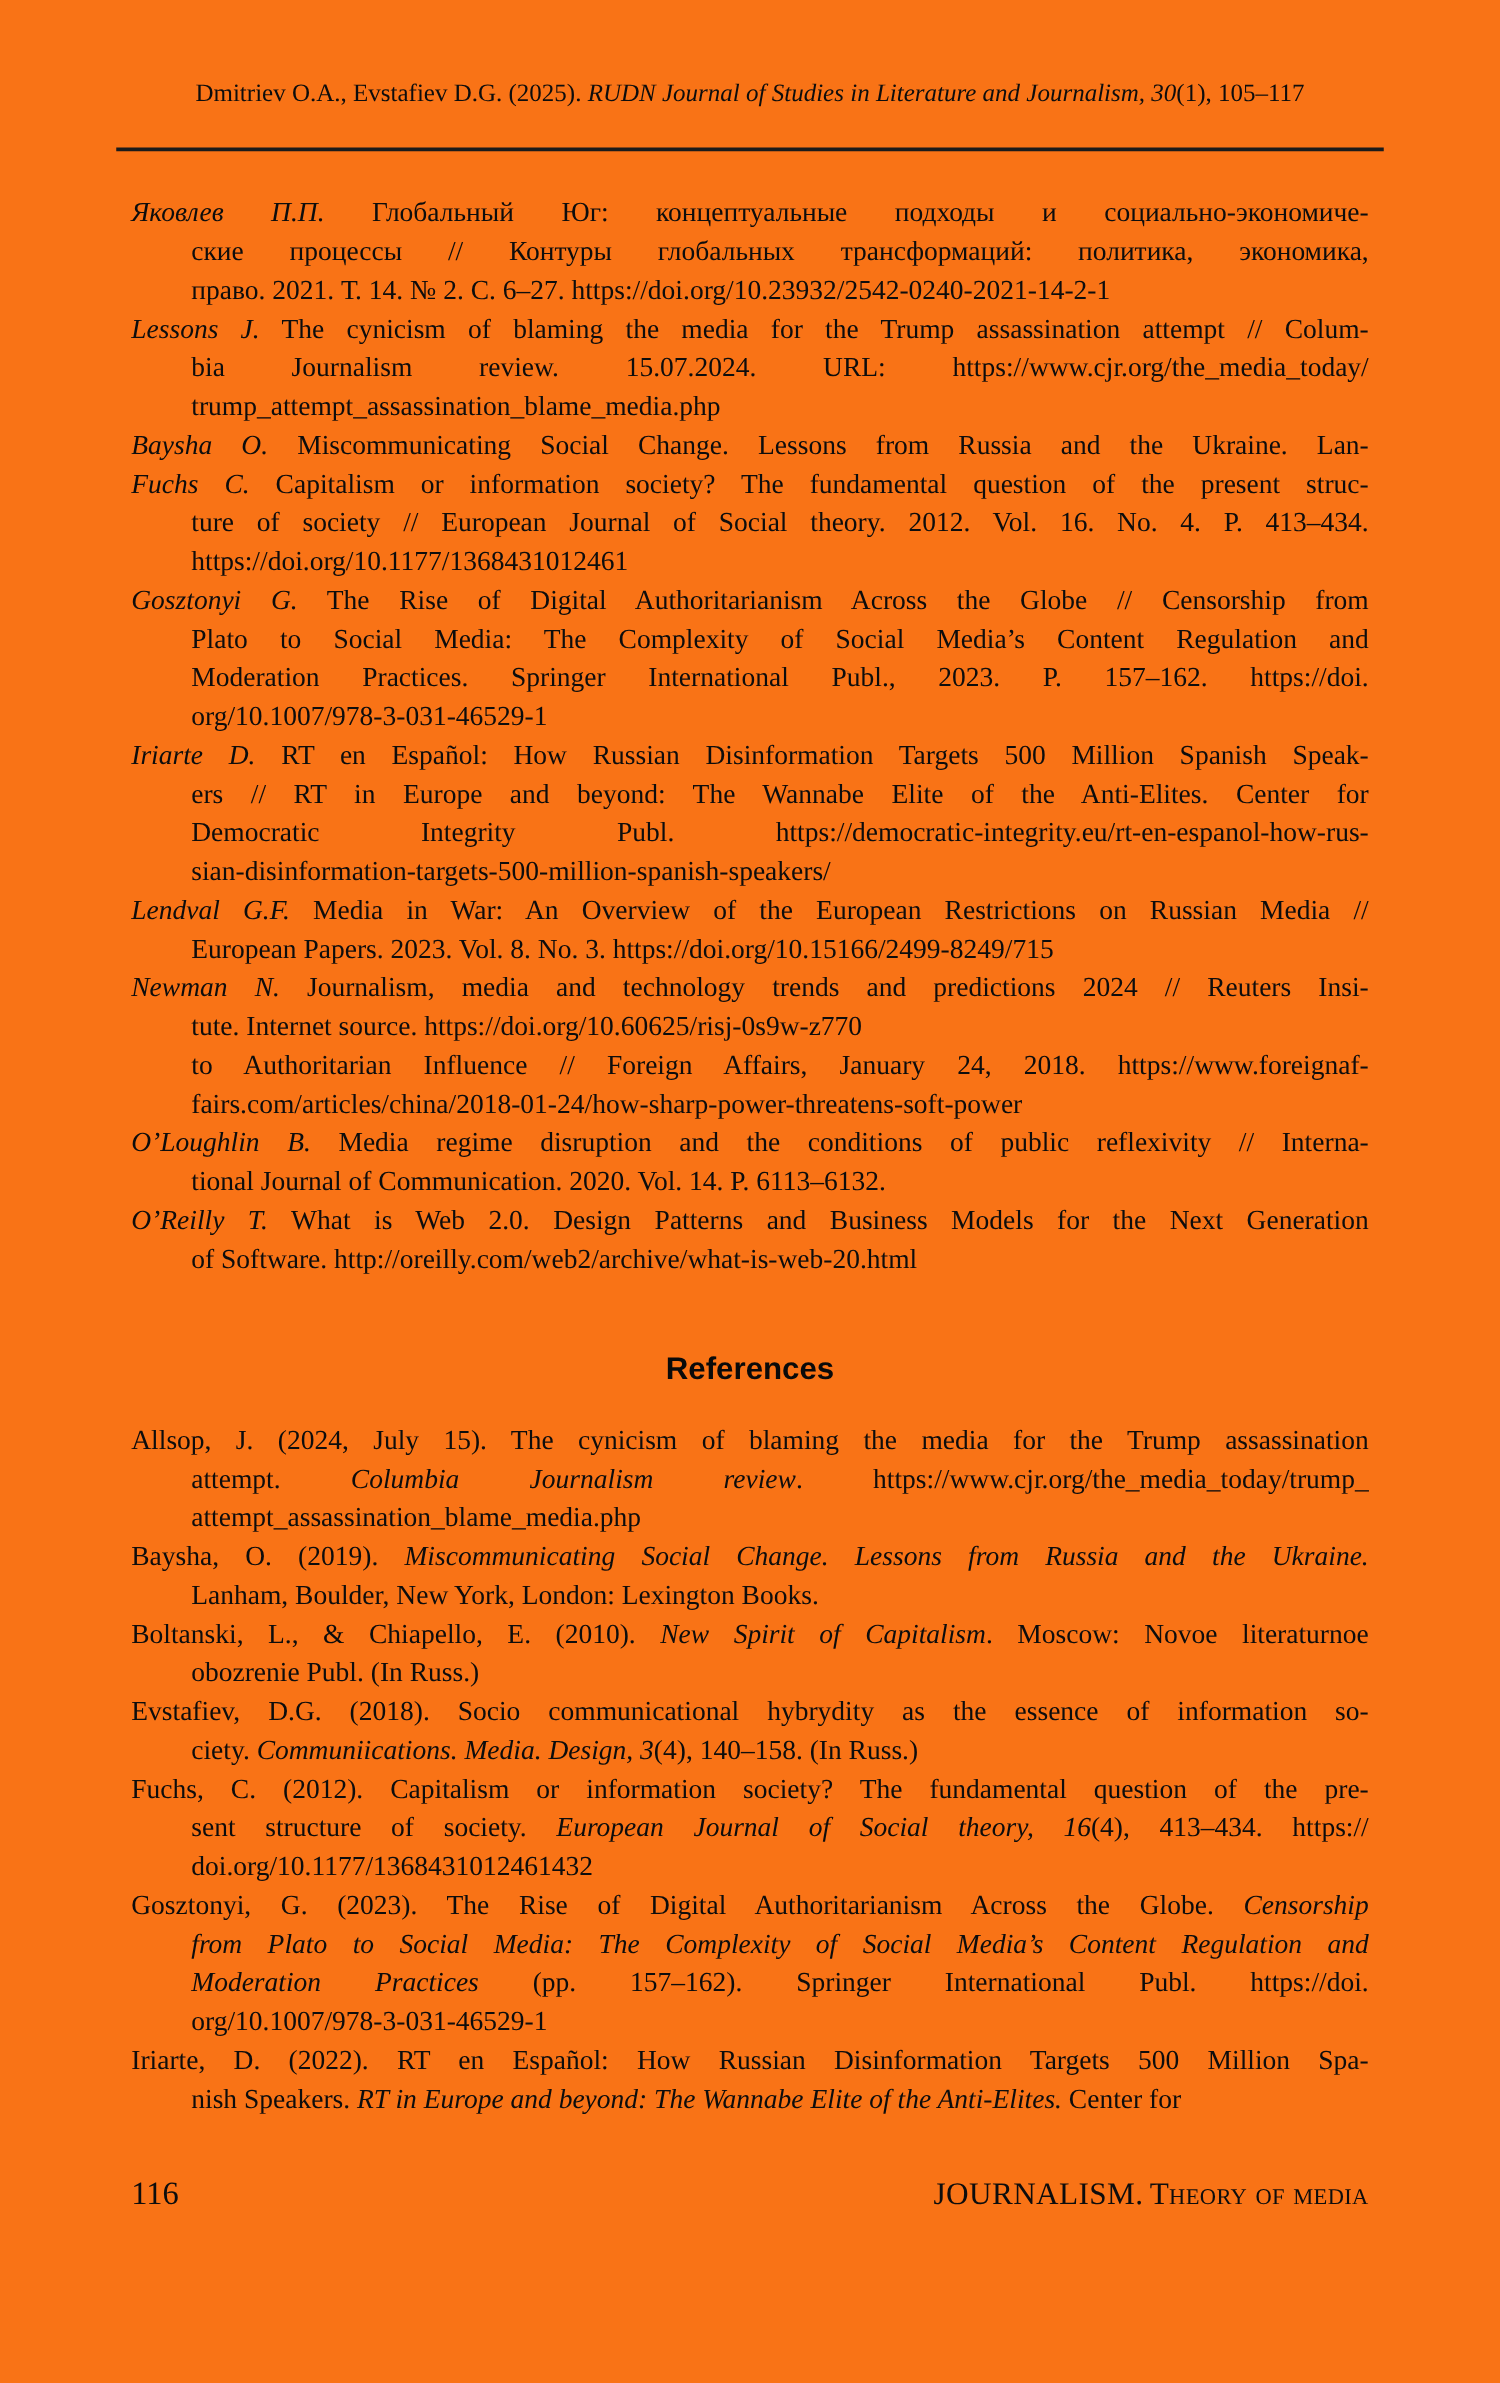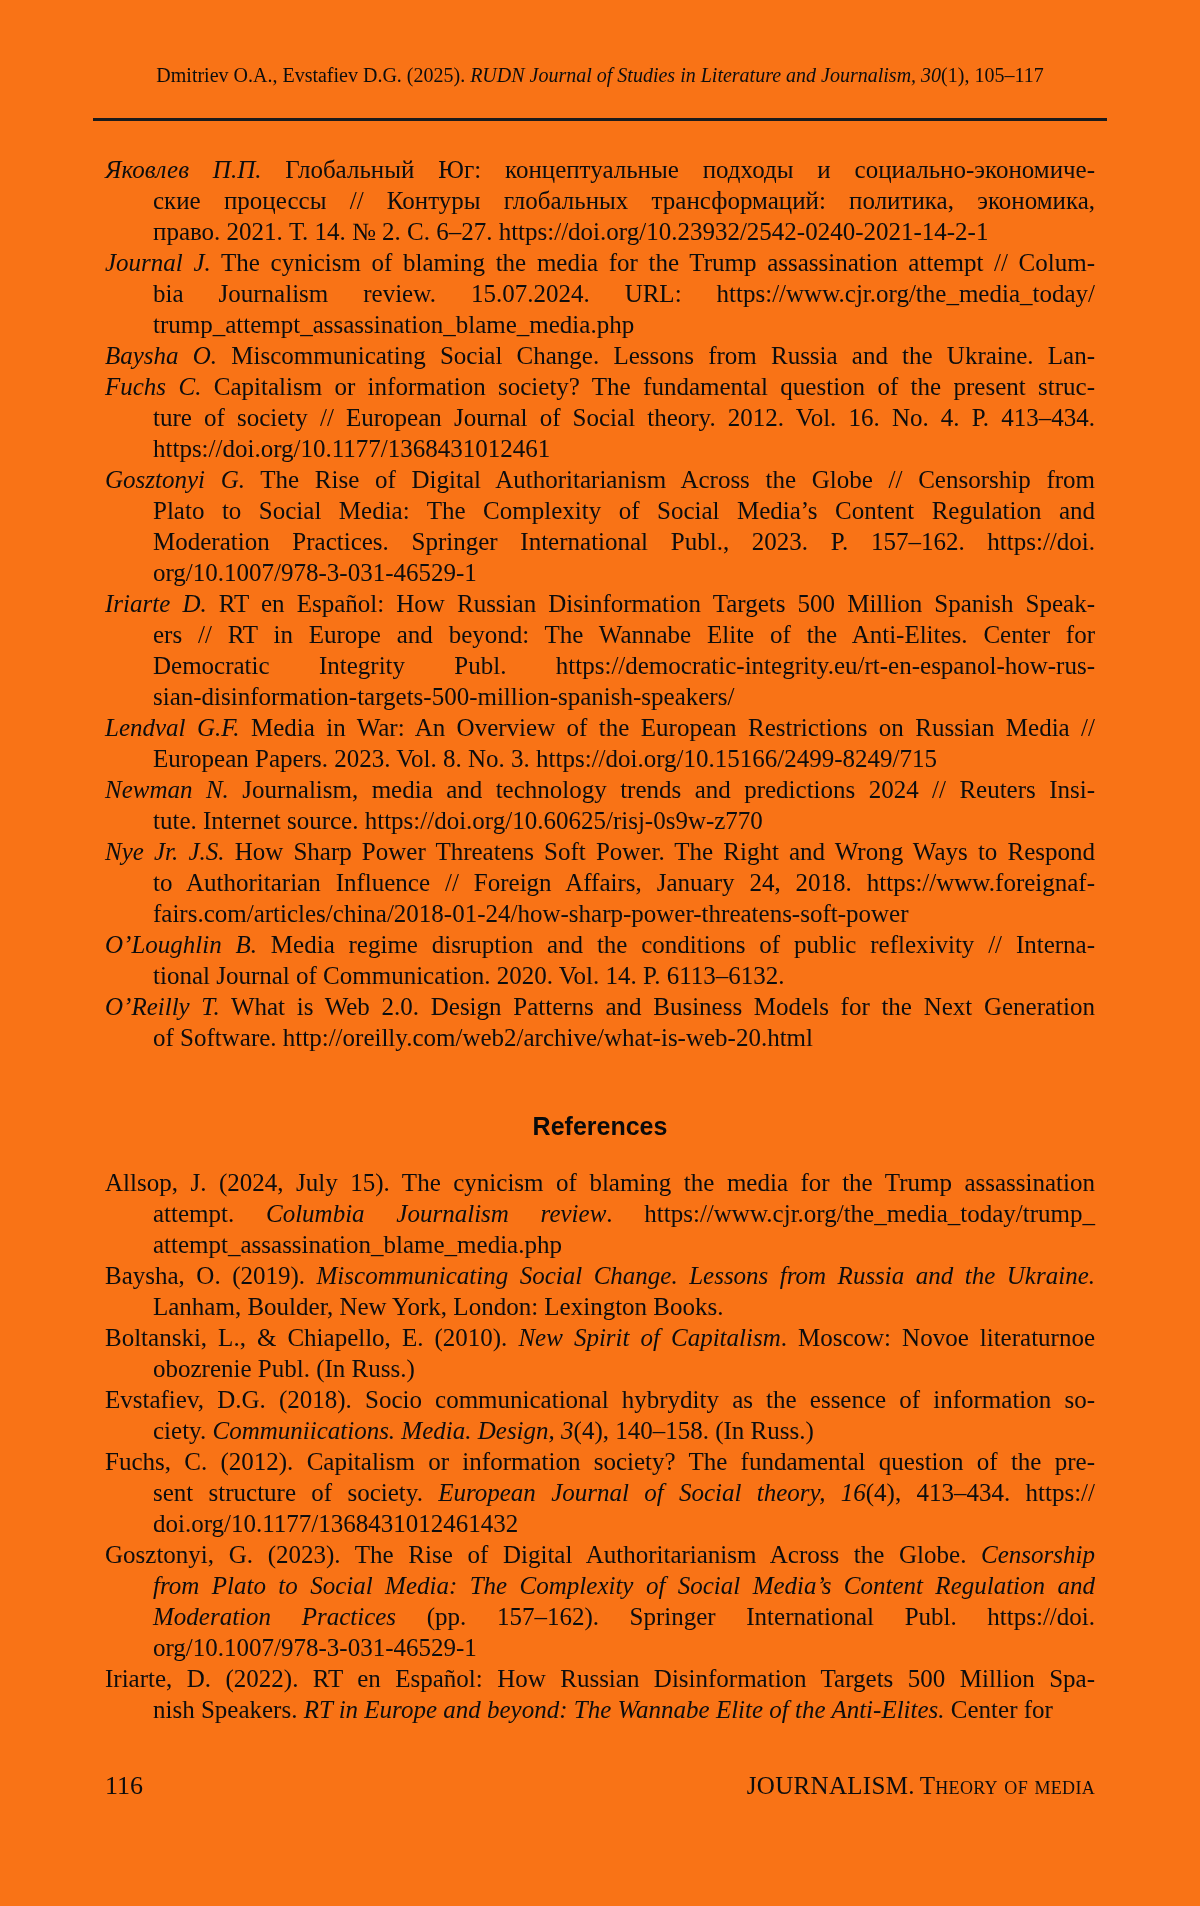--- a/index.html
+++ b/index.html
@@ -22,21 +22,21 @@
   }
   .rule {
     margin: 30px 93px 0;
     height: 3px;
     background: #1b1b1b;
   }
   .refs { margin: 0 105px; }
   .biblio { margin-top: 33px; }
   .apa { margin-top: 27px; }
   .line {
-    font-size: 25px;
+    font-size: 22px;
     line-height: 31px;
     text-align: justify;
     text-align-last: justify;
     white-space: normal;
   }
   .line.cont { margin-left: 48px; }
   .line.last { text-align-last: left; }
   .section-heading {
     margin-top: 60px;
     text-align: center;
@@ -65,21 +65,21 @@
 
   <div class="rule"></div>
 
   <div class="refs biblio">
       <div class="ref">
         <div class="line first"><i>Яковлев П.П.</i> Глобальный Юг: концептуальные подходы и социально-экономиче-</div>
         <div class="line cont">ские процессы // Контуры глобальных трансформаций: политика, экономика,</div>
         <div class="line cont last">право. 2021. Т. 14. № 2. С. 6–27. https://doi.org/10.23932/2542-0240-2021-14-2-1</div>
       </div>
       <div class="ref">
-        <div class="line first"><i>Journal J.</i> The cynicism of blaming the media for the Trump assassination attempt // Colum-</div>
+        <div class="line first"><i>Lessons J.</i> The cynicism of blaming the media for the Trump assassination attempt // Colum-</div>
         <div class="line cont">bia Journalism review. 15.07.2024. URL: https://www.cjr.org/the_media_today/</div>
         <div class="line cont last">trump_attempt_assassination_blame_media.php</div>
       </div>
       <div class="ref">
         <div class="line first"><i>Baysha O.</i> Miscommunicating Social Change. Lessons from Russia and the Ukraine. Lan-</div>
       </div>
       <div class="ref">
         <div class="line first"><i>Fuchs C.</i> Capitalism or information society? The fundamental question of the present struc-</div>
         <div class="line cont">ture of society // European Journal of Social theory. 2012. Vol. 16. No. 4. P. 413–434.</div>
         <div class="line cont last">https://doi.org/10.1177/1368431012461</div>
@@ -98,21 +98,20 @@
       </div>
       <div class="ref">
         <div class="line first"><i>Lendval G.F.</i> Media in War: An Overview of the European Restrictions on Russian Media //</div>
         <div class="line cont last">European Papers. 2023. Vol. 8. No. 3. https://doi.org/10.15166/2499-8249/715</div>
       </div>
       <div class="ref">
         <div class="line first"><i>Newman N.</i> Journalism, media and technology trends and predictions 2024 // Reuters Insi-</div>
         <div class="line cont last">tute. Internet source. https://doi.org/10.60625/risj-0s9w-z770</div>
       </div>
       <div class="ref">
-        <div class="line first"><i>Nye Jr. J.S.</i> How Sharp Power Threatens Soft Power. The Right and Wrong Ways to Respond</div>
         <div class="line cont">to Authoritarian Influence // Foreign Affairs, January 24, 2018. https://www.foreignaf-</div>
         <div class="line cont last">fairs.com/articles/china/2018-01-24/how-sharp-power-threatens-soft-power</div>
       </div>
       <div class="ref">
         <div class="line first"><i>O’Loughlin B.</i> Media regime disruption and the conditions of public reflexivity // Interna-</div>
         <div class="line cont last">tional Journal of Communication. 2020. Vol. 14. P. 6113–6132.</div>
       </div>
       <div class="ref">
         <div class="line first"><i>O’Reilly T.</i> What is Web 2.0. Design Patterns and Business Models for the Next Generation</div>
         <div class="line cont last">of Software. http://oreilly.com/web2/archive/what-is-web-20.html</div>

